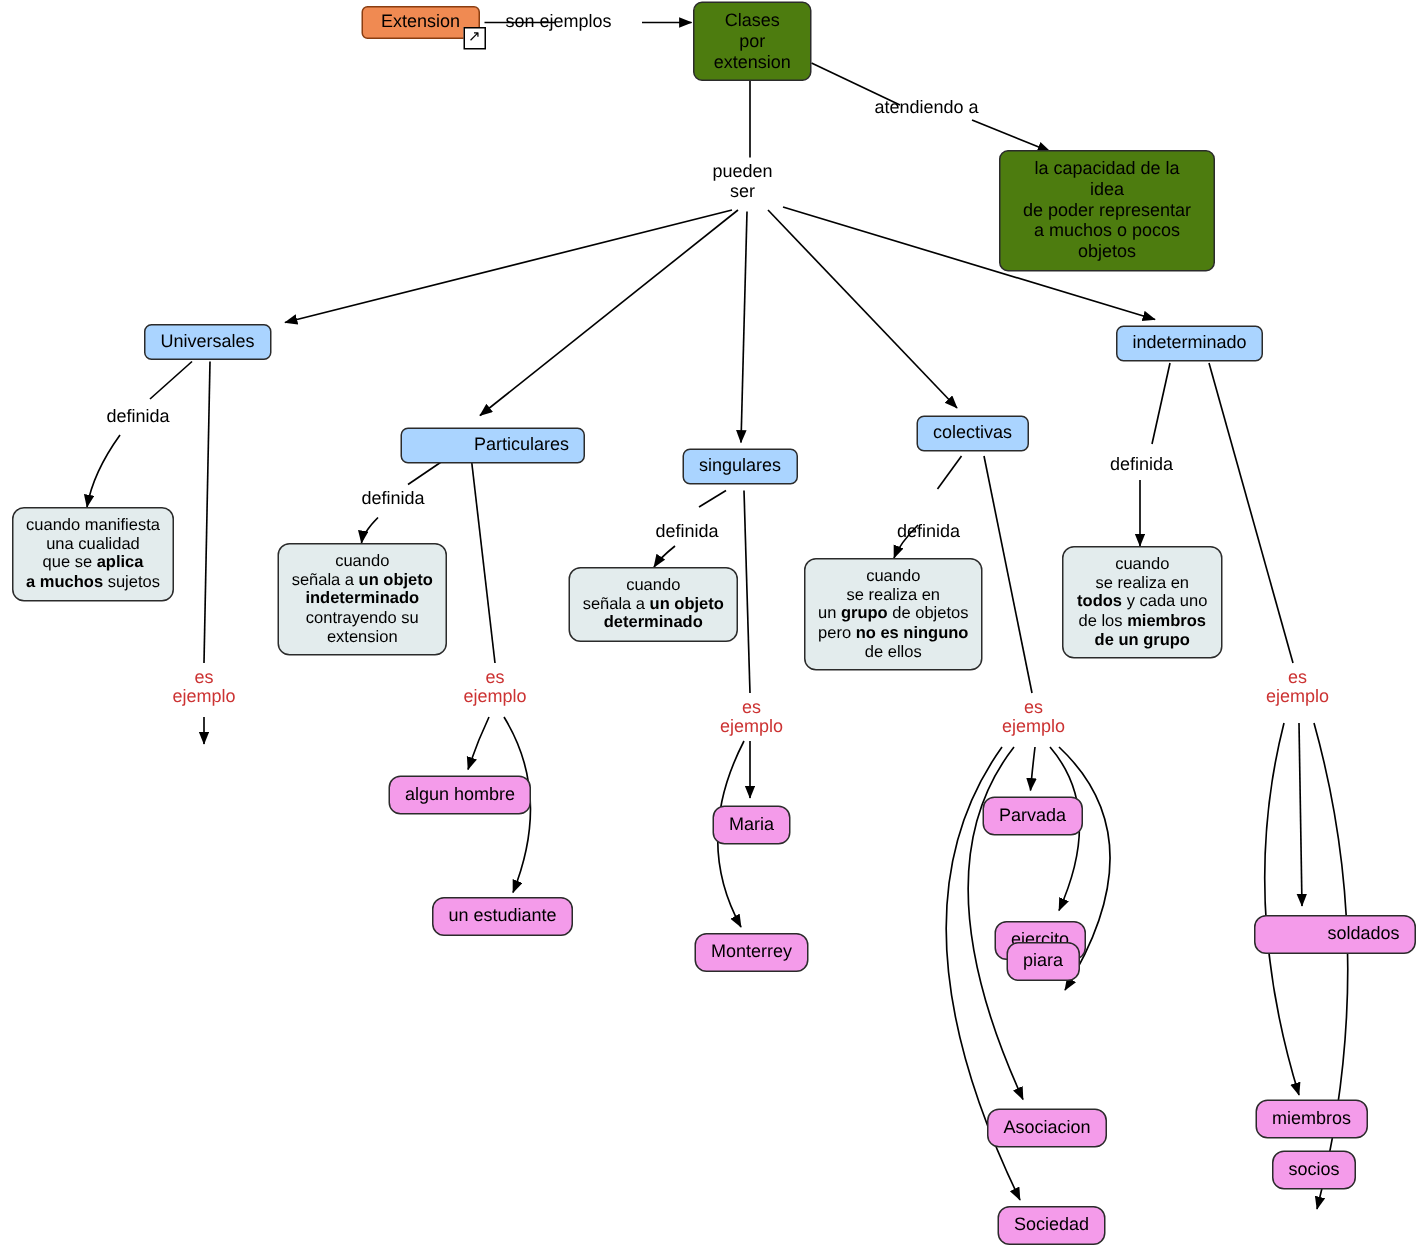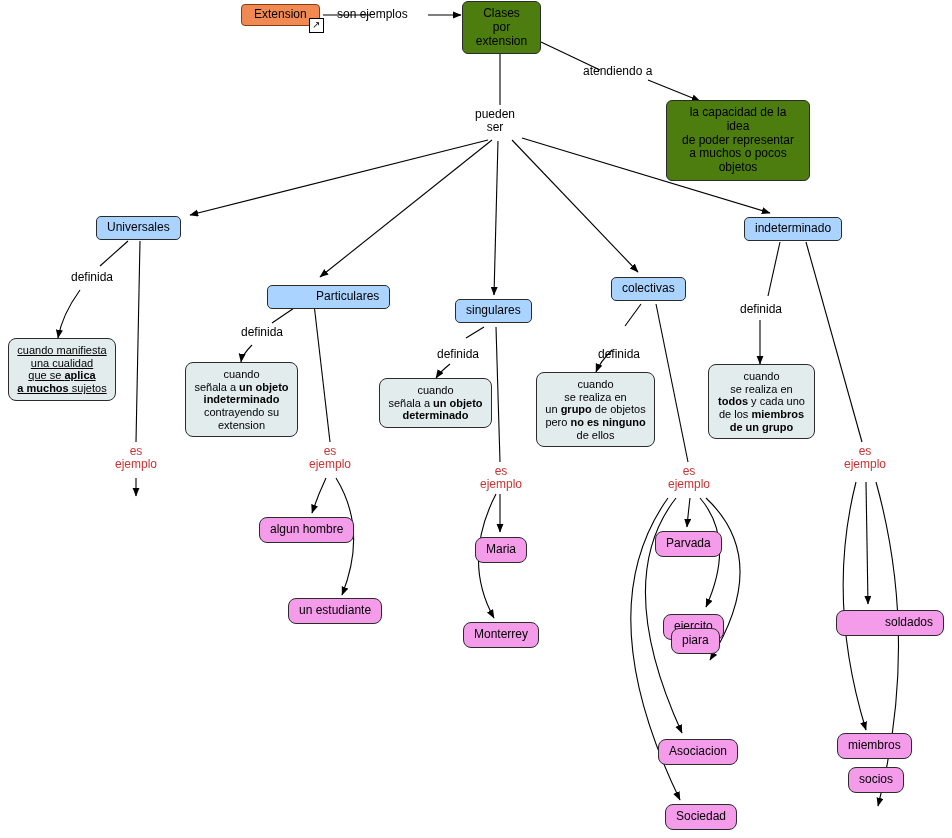--- a/index.html
+++ b/index.html
@@ -209,21 +209,21 @@
   </div>
 
   <div class="node n-blue" style="left:611px; top:277px;">
     <span class="node-inner">colectivas</span>
   </div>
 
   <div class="node n-blue" style="left:744px; top:217px;">
     <span class="node-inner">indeterminado</span>
   </div>
 
-  <div class="node n-grey" style="left:8px; top:338px; width:108px;text-decoration:underline;">
+  <div class="node n-grey" style="left:8px; top:338px; width:108px;">
     cuando manifiesta<br>una cualidad<br>que se <span class="b">aplica</span><br><span class="b">a muchos</span> sujetos
   </div>
 
   <div class="node n-grey" style="left:185px; top:362px; width:113px;">
     cuando<br>señala a <span class="b">un objeto</span><br><span class="b">indeterminado</span><br>contrayendo su<br>extension
   </div>
 
   <div class="node n-grey" style="left:379px; top:378px; width:113px;">
     cuando<br>señala a <span class="b">un objeto</span><br><span class="b">determinado</span>
   </div>

